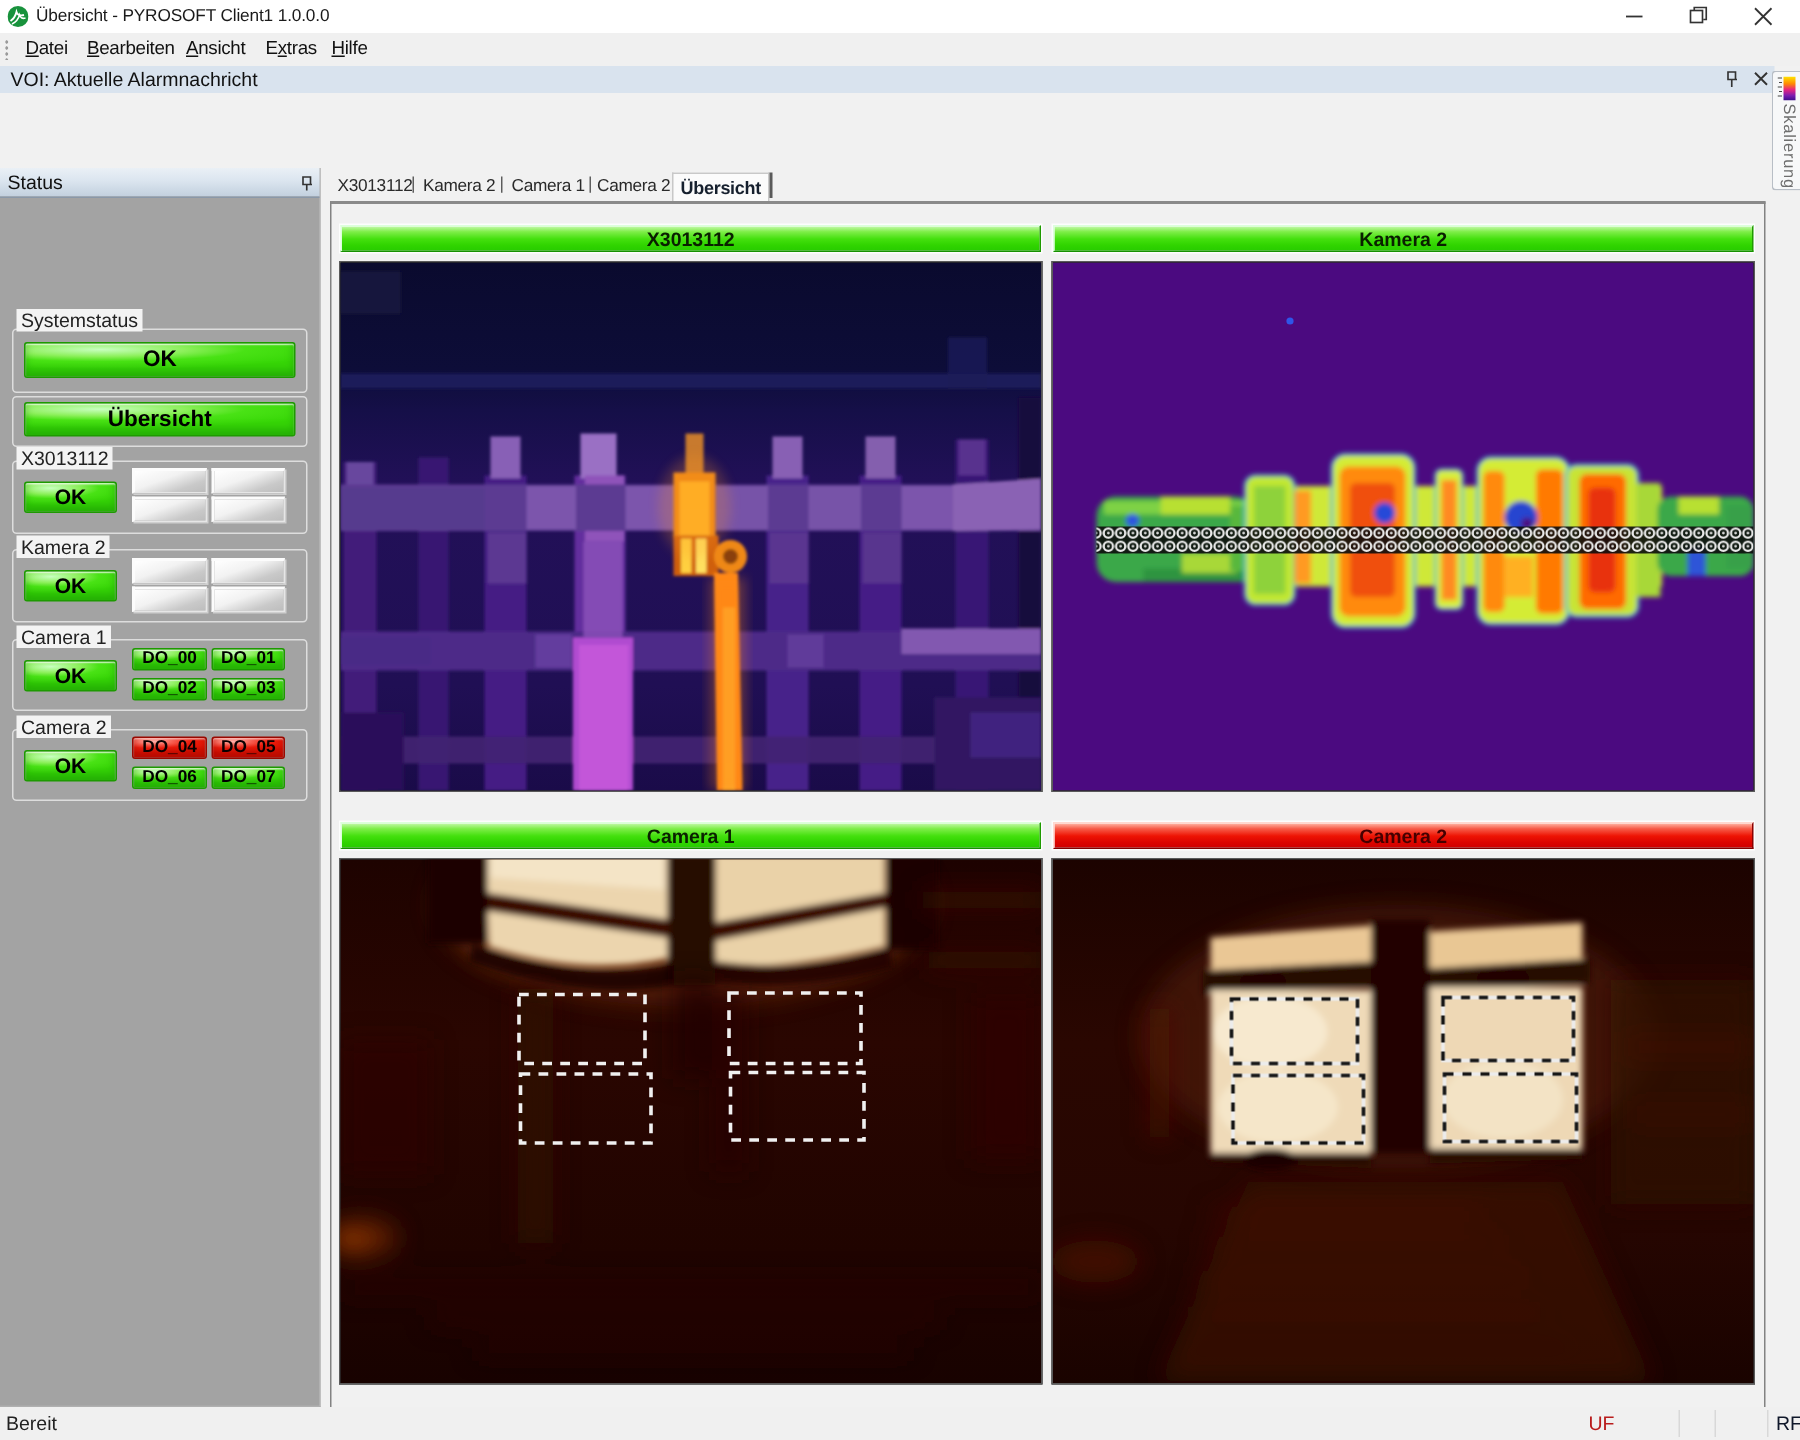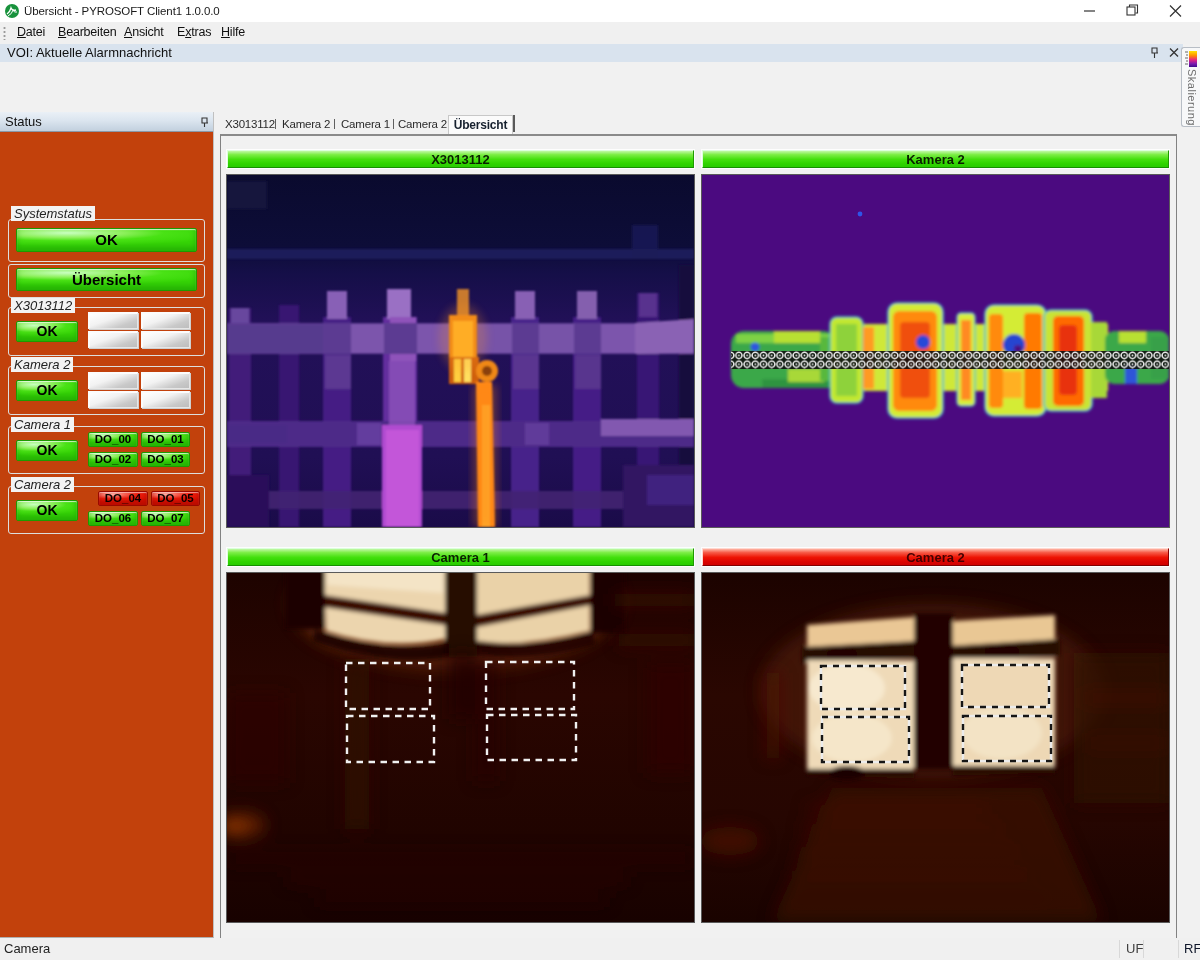--- a/index.html
+++ b/index.html
@@ -31,42 +31,42 @@
   text-align:center; }
 #bannertext { width:100%; top:6px; font-size:16px; font-weight:bold; color:#700c02; letter-spacing:0.2px; }
 
 
 #skaltab { left:1181px; top:47px; width:19px; height:80px; background:#f7f8f9;
   border:1px solid #b8bec6; border-right:none; border-radius:3px 0 0 3px; }
 #skaltext { left:4px; top:21px; font-size:11px; color:#6e6e6e;
   writing-mode:vertical-rl; letter-spacing:0.5px; }
 
 
-#leftpanel { left:0; top:112px; width:214px; height:826px; background:#c2410c;
+#leftpanel { left:0; top:112px; width:214px; height:826px; background:#a3a3a3;
   border-right:1px solid #c0c0c0; border-bottom:1px solid #b0b0b0; }
 #lp-head { left:0; top:0; width:213px; height:20px;
   background:linear-gradient(180deg,#eaf0f6 0%,#dbe5ef 45%,#c2d0de 100%);
   border-bottom:1px solid #8a98a8; font-size:13px; color:#111; }
 #lp-head span { position:absolute; left:5px; top:2px; }
-.grouplabel { font-size:13px; color:#222; background:#f3f3f3; padding:0 3px;font-style:italic; }
+.grouplabel { font-size:13px; color:#222; background:#f3f3f3; padding:0 3px; }
 .groupbox { border:1px solid #dddddd; border-radius:3px; }
 
 
 #logobox { left:12px; top:30px; width:190px; height:57px; background:#ffffff;
   border:1px solid #a8a8a8; }
 
 
 .greenbtn { background:radial-gradient(ellipse 90% 60% at 28% 18%, #c8ffc0 0%, #8df05c 35%, #49e215 60%, #36d606 100%);
   border:1px solid #1d9a00; border-radius:2px;
   box-shadow:inset 0 -4px 6px rgba(0,100,0,0.35), inset 0 1px 1px rgba(255,255,255,0.8);
   color:#000; font-weight:bold; text-align:center; }
 .redbtn { background:radial-gradient(ellipse 90% 60% at 28% 18%, #ffb4ac 0%, #f75c4e 30%, #ee1c0c 58%, #e01000 100%);
   border:1px solid #9a0800; border-radius:2px;
   box-shadow:inset 0 -4px 6px rgba(100,0,0,0.35), inset 0 1px 1px rgba(255,255,255,0.6);
-  color:#0a0000; font-weight:bold; text-align:center;margin-left:10px; }
+  color:#0a0000; font-weight:bold; text-align:center; }
 .graybar { background:linear-gradient(160deg,#ffffff 0%,#f2f2f2 40%,#c9c9c9 75%,#bdbdbd 100%);
   border:1px solid #e6e6e6; border-top:2px solid #fcfcfc; border-left:2px solid #fcfcfc;
   box-shadow:1px 1px 0 #cfcfcf; }
 
 
 #tabsrow { left:220px; top:114px; width:957px; height:20px; font-size:11.5px; color:#2a2a2a; letter-spacing:-0.2px; }
 .tabsep { color:#555; }
 #activetab { background:#fbfbfb; border:1px solid #c8c8c8; border-bottom:none; font-weight:bold; color:#16202e; font-size:12px; letter-spacing:-0.2px; }
 #mainframe { left:220px; top:134px; width:957px; height:805px; background:#f1f1f1;
   border:1px solid #828282; border-top:2px solid #8a8a8a; }
@@ -478,22 +478,22 @@
         <rect x="119" y="93" width="84" height="43"></rect>
         <rect x="260" y="92" width="87" height="42"></rect>
         <rect x="120" y="144" width="87" height="45"></rect>
         <rect x="261" y="143" width="88" height="45"></rect>
       </g>
     </g>
   </svg>
   </div>
 
   <div id="statusbar" class="abs">
-    <div class="abs" style="left:4px;top:3px">Camera</div>
+    <div class="abs" style="left:4px;top:3px">Bereit</div>
     <div class="sbsep abs" style="left:1119px"></div>
-    <div class="abs" style="left:1126px;top:3px;color:#404040">UF</div>
+    <div class="abs" style="left:1059px;top:3px;color:#b91c1c">UF</div>
     <div class="sbsep abs" style="left:1143px"></div>
     <div class="abs" style="left:1215px;top:3px">NUM</div>
     <div class="sbsep abs" style="left:1178px"></div>
     <div class="abs" style="left:1184px;top:3px;color:#0f172a">RF</div>
   </div>
 
 </div>
 
 </body></html>

